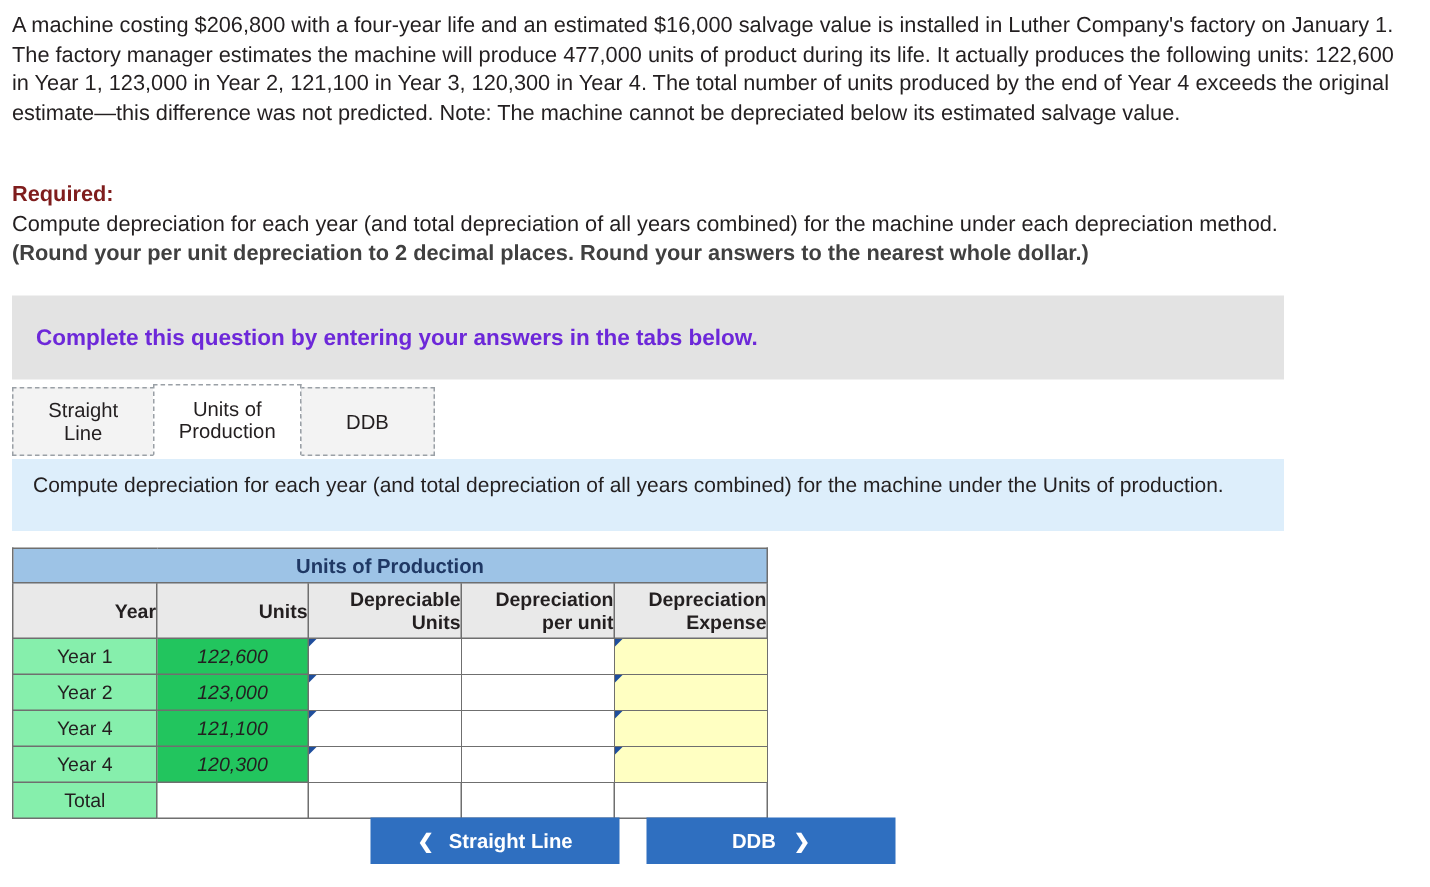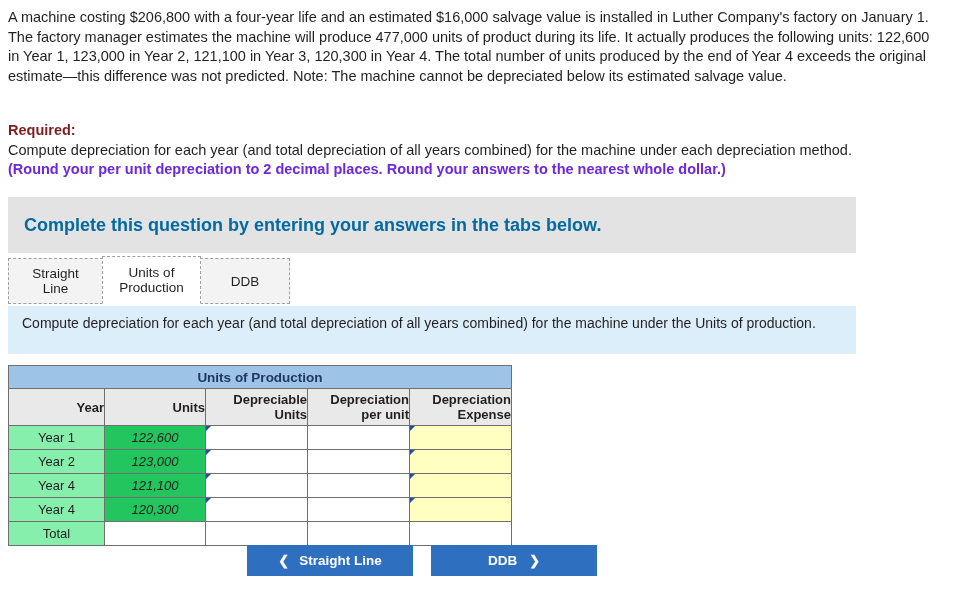--- a/index.html
+++ b/index.html
@@ -40,37 +40,37 @@
   }
   .required-title {
     font-weight: bold;
     color: #7f1d1d;
   }
   .required-line {
     color: #231f20;
   }
   .required-note {
     font-weight: bold;
-    color: #6d28d9;
+    color: #404040;
   }
   .instruction-bar {
     position: absolute;
     left: 8px;
     top: 197px;
     width: 848px;
     height: 56px;
     background: #e3e3e3;
     display: flex;
     align-items: center;
   }
   .instruction-bar span {
     margin-left: 16px;
-    font-size: 18px;
-    font-weight: bold;
-    color: #0369a1;
+    font-size: 15px;
+    font-weight: bold;
+    color: #6d28d9;
   }
   
   .tabs {
     position: absolute;
     left: 8px;
     top: 256px;
     height: 48px;
     display: flex;
     align-items: flex-end;
   }

